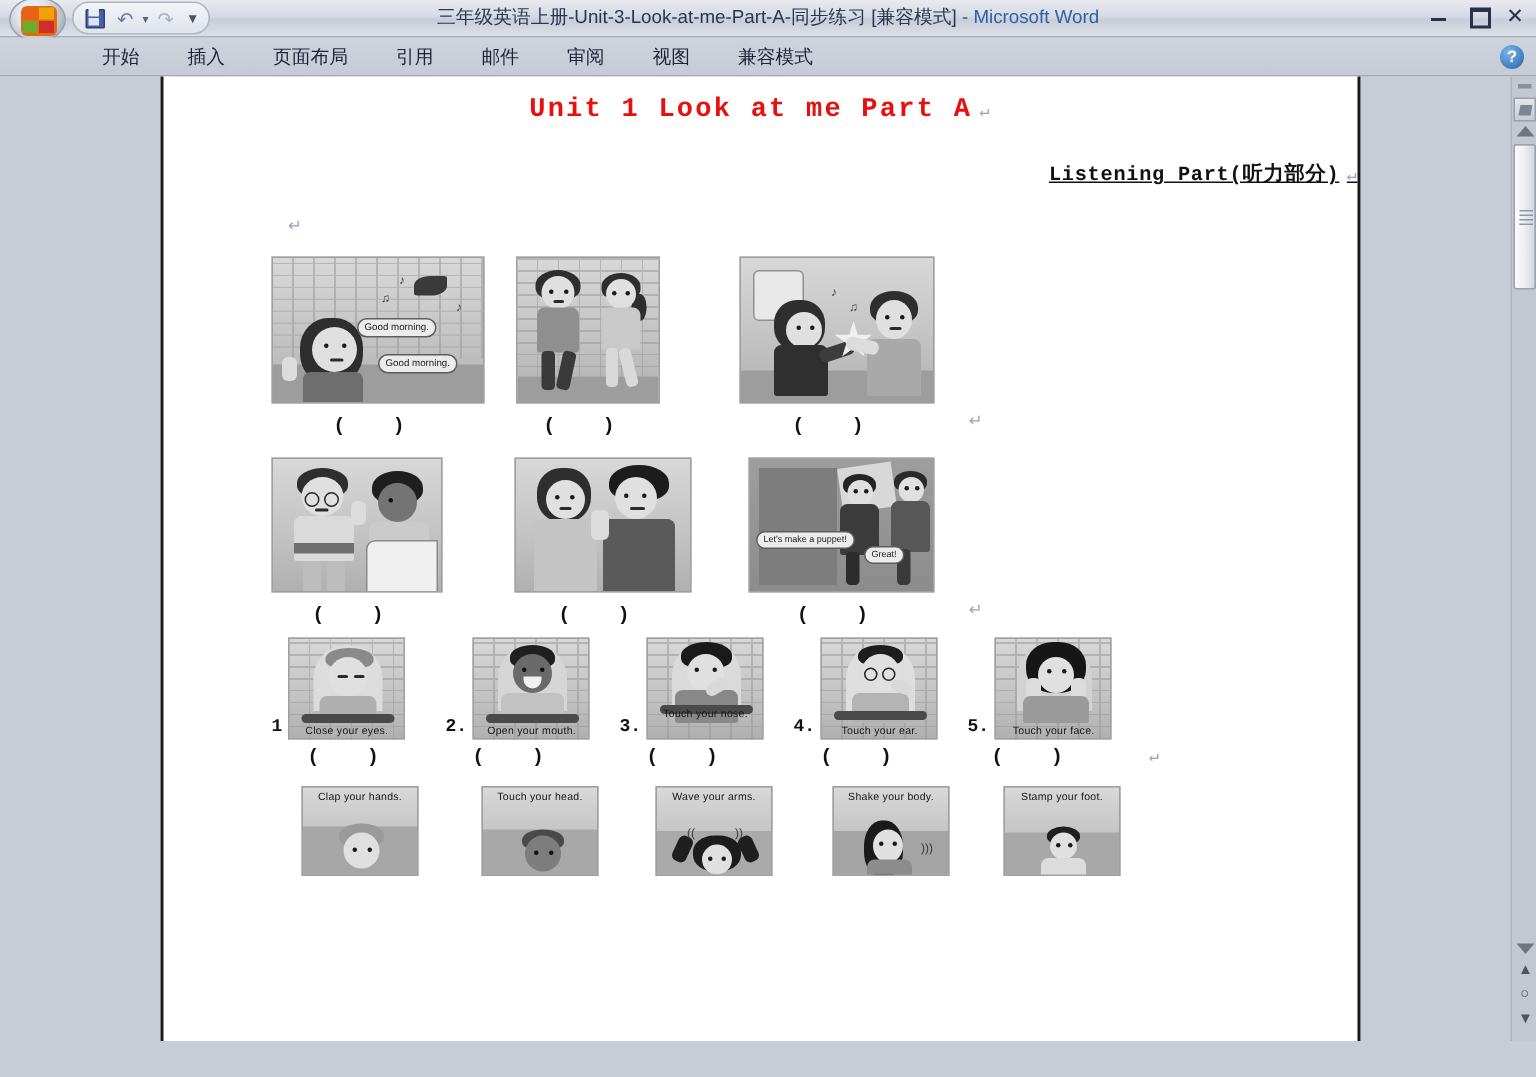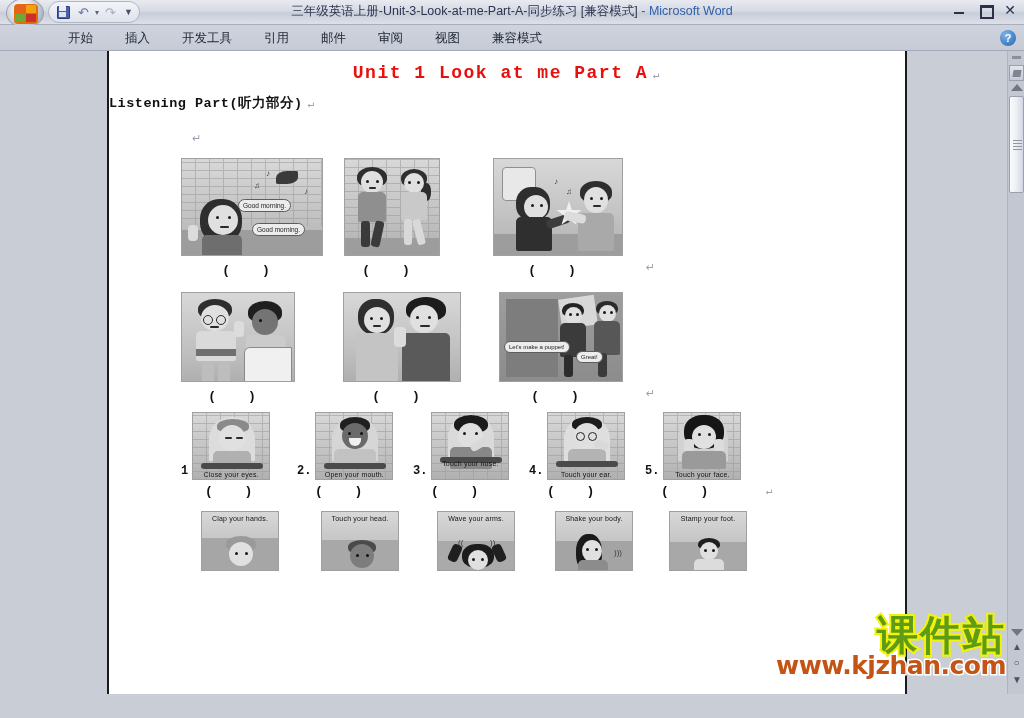--- a/index.html
+++ b/index.html
@@ -147,23 +147,23 @@
     border-right: 2px solid #1a1a1a;
   }
 
   
   .doc-title {
     margin-top: 12px; text-align: center;
     font-family: "Liberation Mono", monospace;
     font-size: 18px; font-weight: bold; color: #e8100f; letter-spacing: 1.5px;
   }
   .doc-sub {
-    margin-top: 11px; text-align: left;
+    margin-top: 24px; text-align: right;
     font-family: "Liberation Mono", monospace;
-    font-size: 13.5px; font-weight: bold; color: #111; letter-spacing: .5px;
+    font-size: 13.5px; font-weight: bold; color: #111; letter-spacing: .5px; text-decoration: underline;
   }
   .pilcrow { color: #9aa2b4; font-weight: normal; font-size: 11px; padding-left: 5px; }
   .blank-line { margin-top: 16px; padding-left: 78px; }
 
   .q-head {
     margin-top: 16px; padding-left: 78px;
     font-family: "Liberation Mono", monospace;
     font-size: 12.5px; font-weight: bold; color: #111;
   }
   .q-head.ii { margin-top: 12px; font-size: 12px; }
@@ -291,21 +291,21 @@
       <div class="wb wb-min"></div>
       <div class="wb wb-max"></div>
       <div class="wb wb-close">✕</div>
     </div>
   </div>
 
   <div class="ribbon">
     <div class="tabs">
       <div class="tab">开始</div>
       <div class="tab">插入</div>
-      <div class="tab">开发工具</div>
+      <div class="tab">页面布局</div>
       <div class="tab">引用</div>
       <div class="tab">邮件</div>
       <div class="tab">审阅</div>
       <div class="tab">视图</div>
       <div class="tab">兼容模式</div>
     </div>
     <div class="help-ico">?</div>
   </div>
 
   <div class="work">
@@ -631,24 +631,20 @@
             <div class="head" style="left:30px;top:30px;width:18px;height:18px;"></div>
             <div class="eye" style="left:34px;top:37px;"></div>
               <div class="eye" style="left:42px;top:37px;"></div>
             <div class="body" style="left:24px;top:47px;width:30px;height:13px;background:#dcdcdc;"></div>
             <div class="thumb-cap top">Stamp your foot.</div>
           </div>
         </div>
       </div>
     </div>
 
-    <div class="watermark">
-      <div class="wm-cn">课件站</div>
-      <div class="wm-url">www.kjzhan.com</div>
-    </div>
 
     <div class="vscroll">
       <div class="vs-topbox"></div>
       <div class="vs-split"></div>
       <div class="vs-up"></div>
       <div class="vs-thumb">
         <div class="vs-grip">
           <i></i>
             <i></i>
             <i></i>

